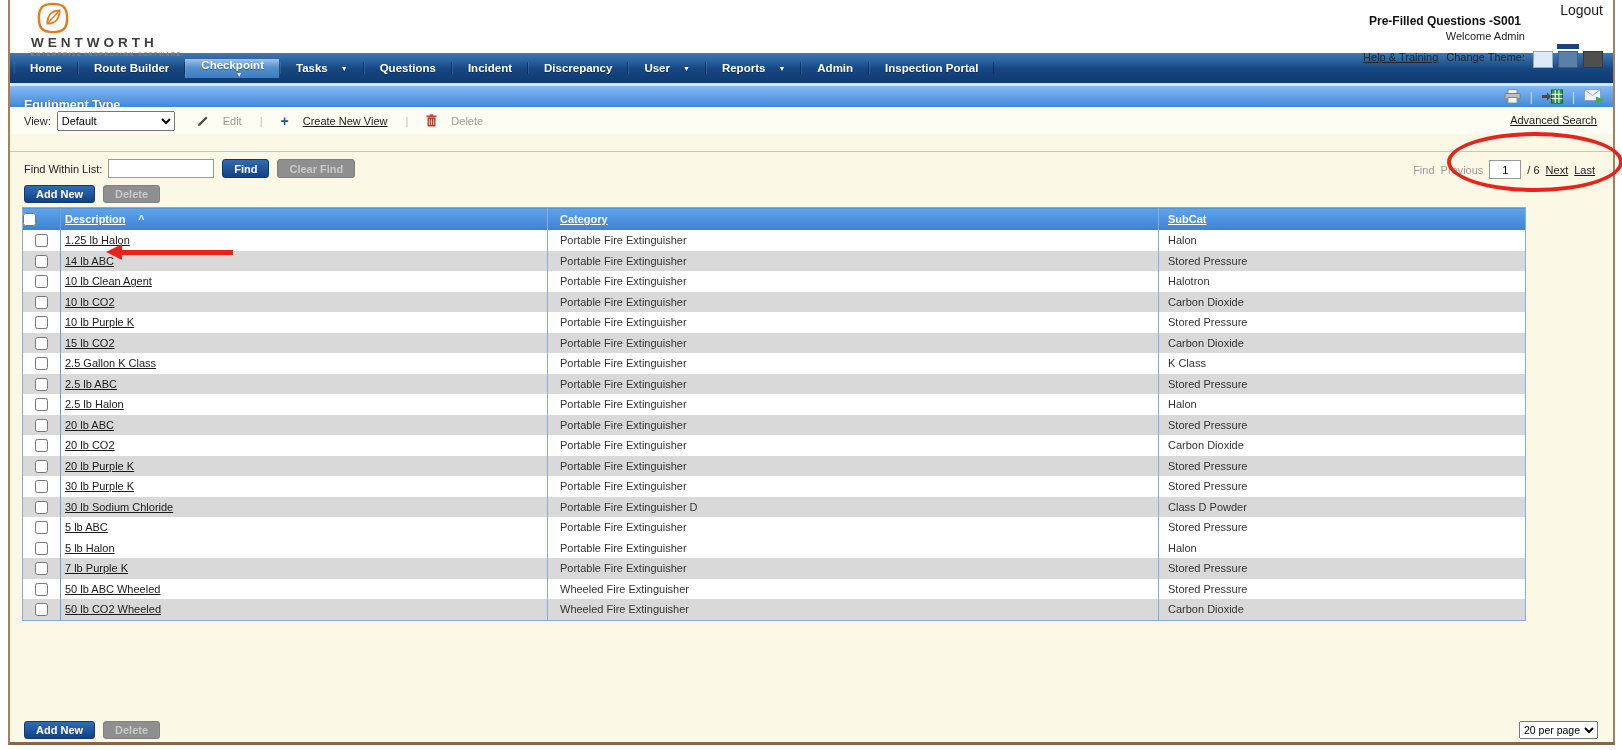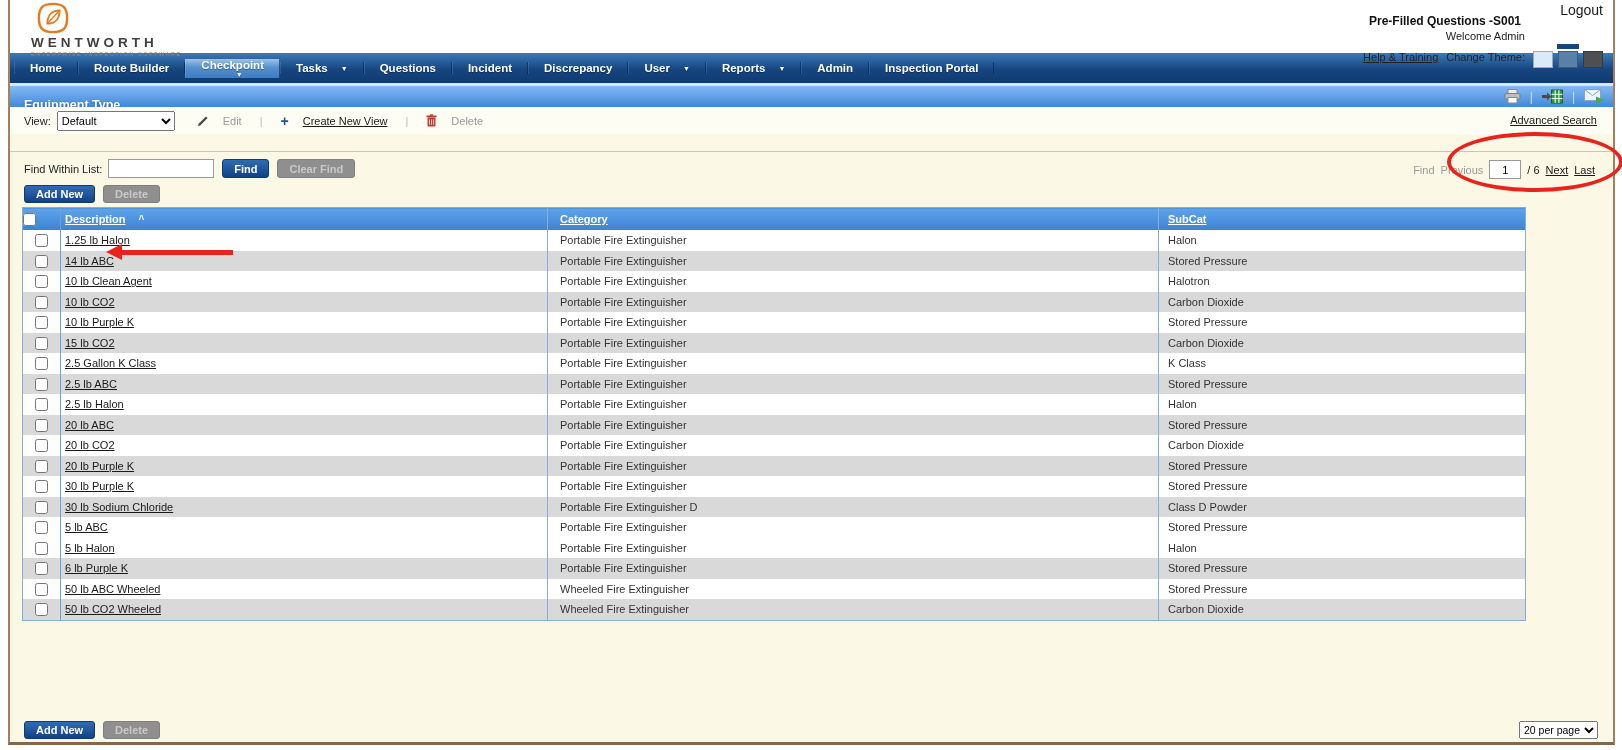--- a/index.html
+++ b/index.html
@@ -357,21 +357,21 @@
             <td class="col-sub">Stored Pressure</td>
           </tr>
           <tr class="odd">
             <td class="col-check"><input type="checkbox" style=""></td>
             <td class="col-desc"><a class="desc-link">5 lb Halon</a></td>
             <td class="col-cat">Portable Fire Extinguisher</td>
             <td class="col-sub">Halon</td>
           </tr>
           <tr class="even">
             <td class="col-check"><input type="checkbox" style=""></td>
-            <td class="col-desc"><a class="desc-link">6 lb Purple K</a></td>
+            <td class="col-desc"><a class="desc-link">7 lb Purple K</a></td>
             <td class="col-cat">Portable Fire Extinguisher</td>
             <td class="col-sub">Stored Pressure</td>
           </tr>
           <tr class="odd">
             <td class="col-check"><input type="checkbox" style=""></td>
             <td class="col-desc"><a class="desc-link">50 lb ABC Wheeled</a></td>
             <td class="col-cat">Wheeled Fire Extinguisher</td>
             <td class="col-sub">Stored Pressure</td>
           </tr>
           <tr class="even">

